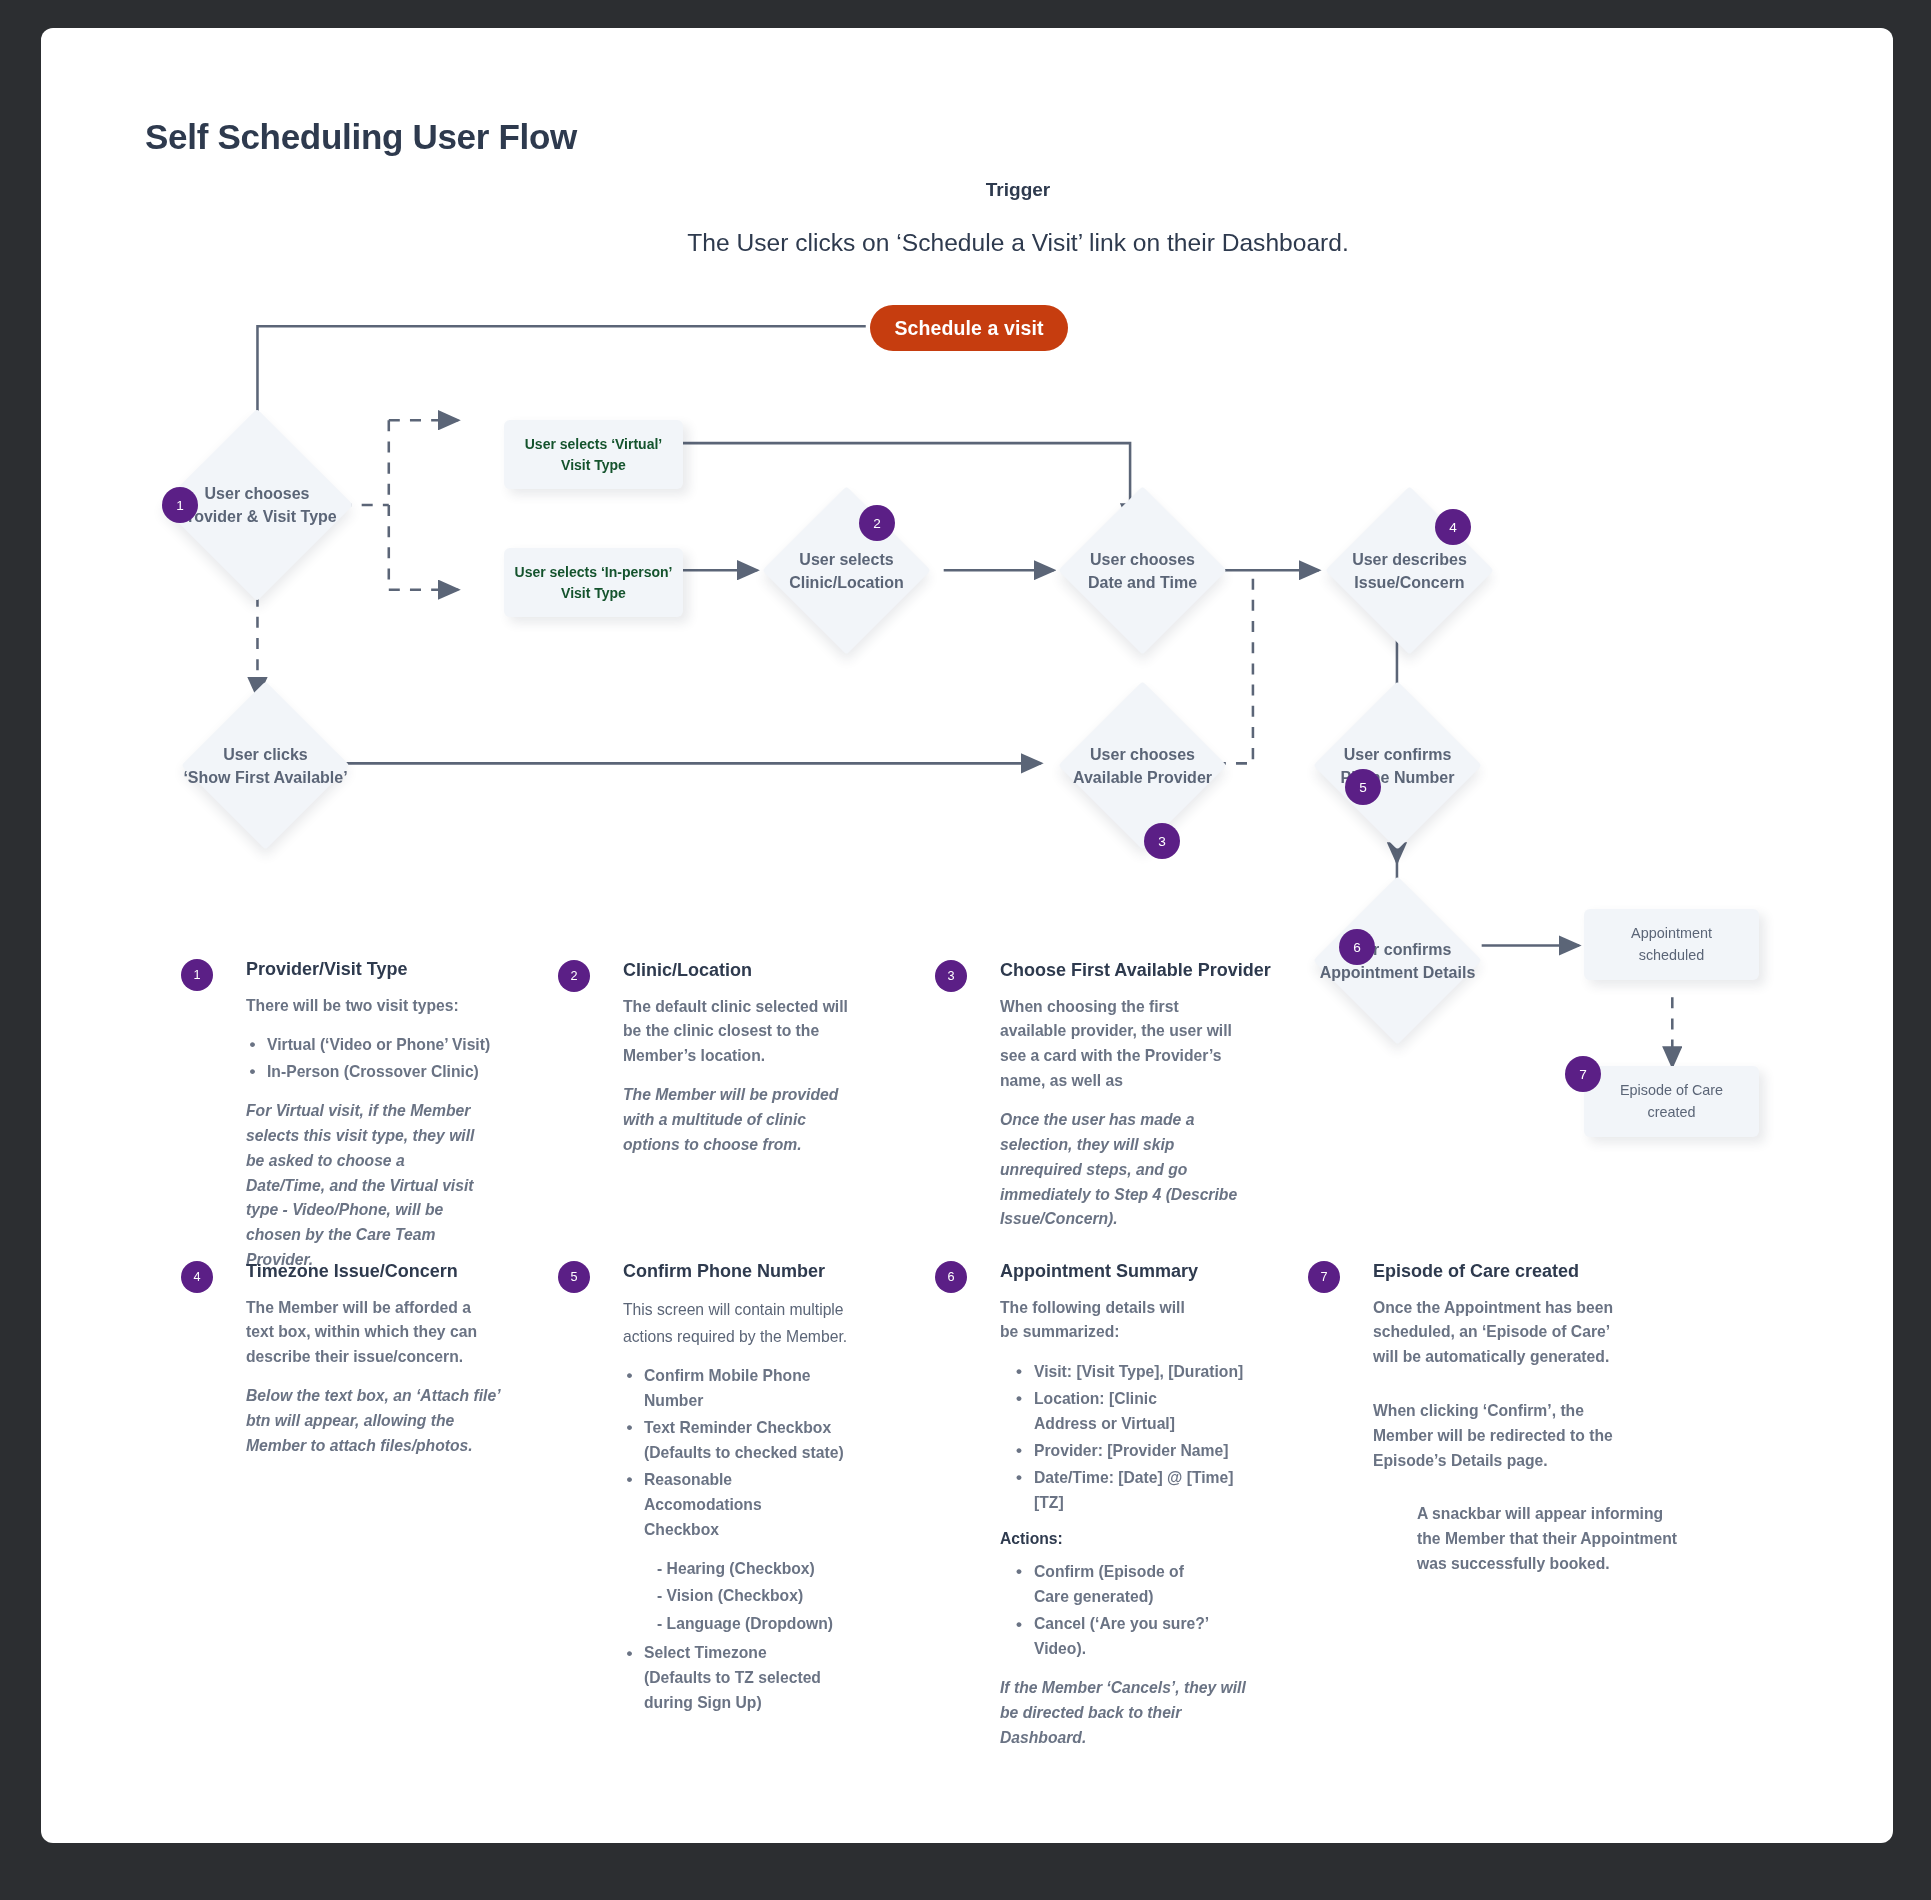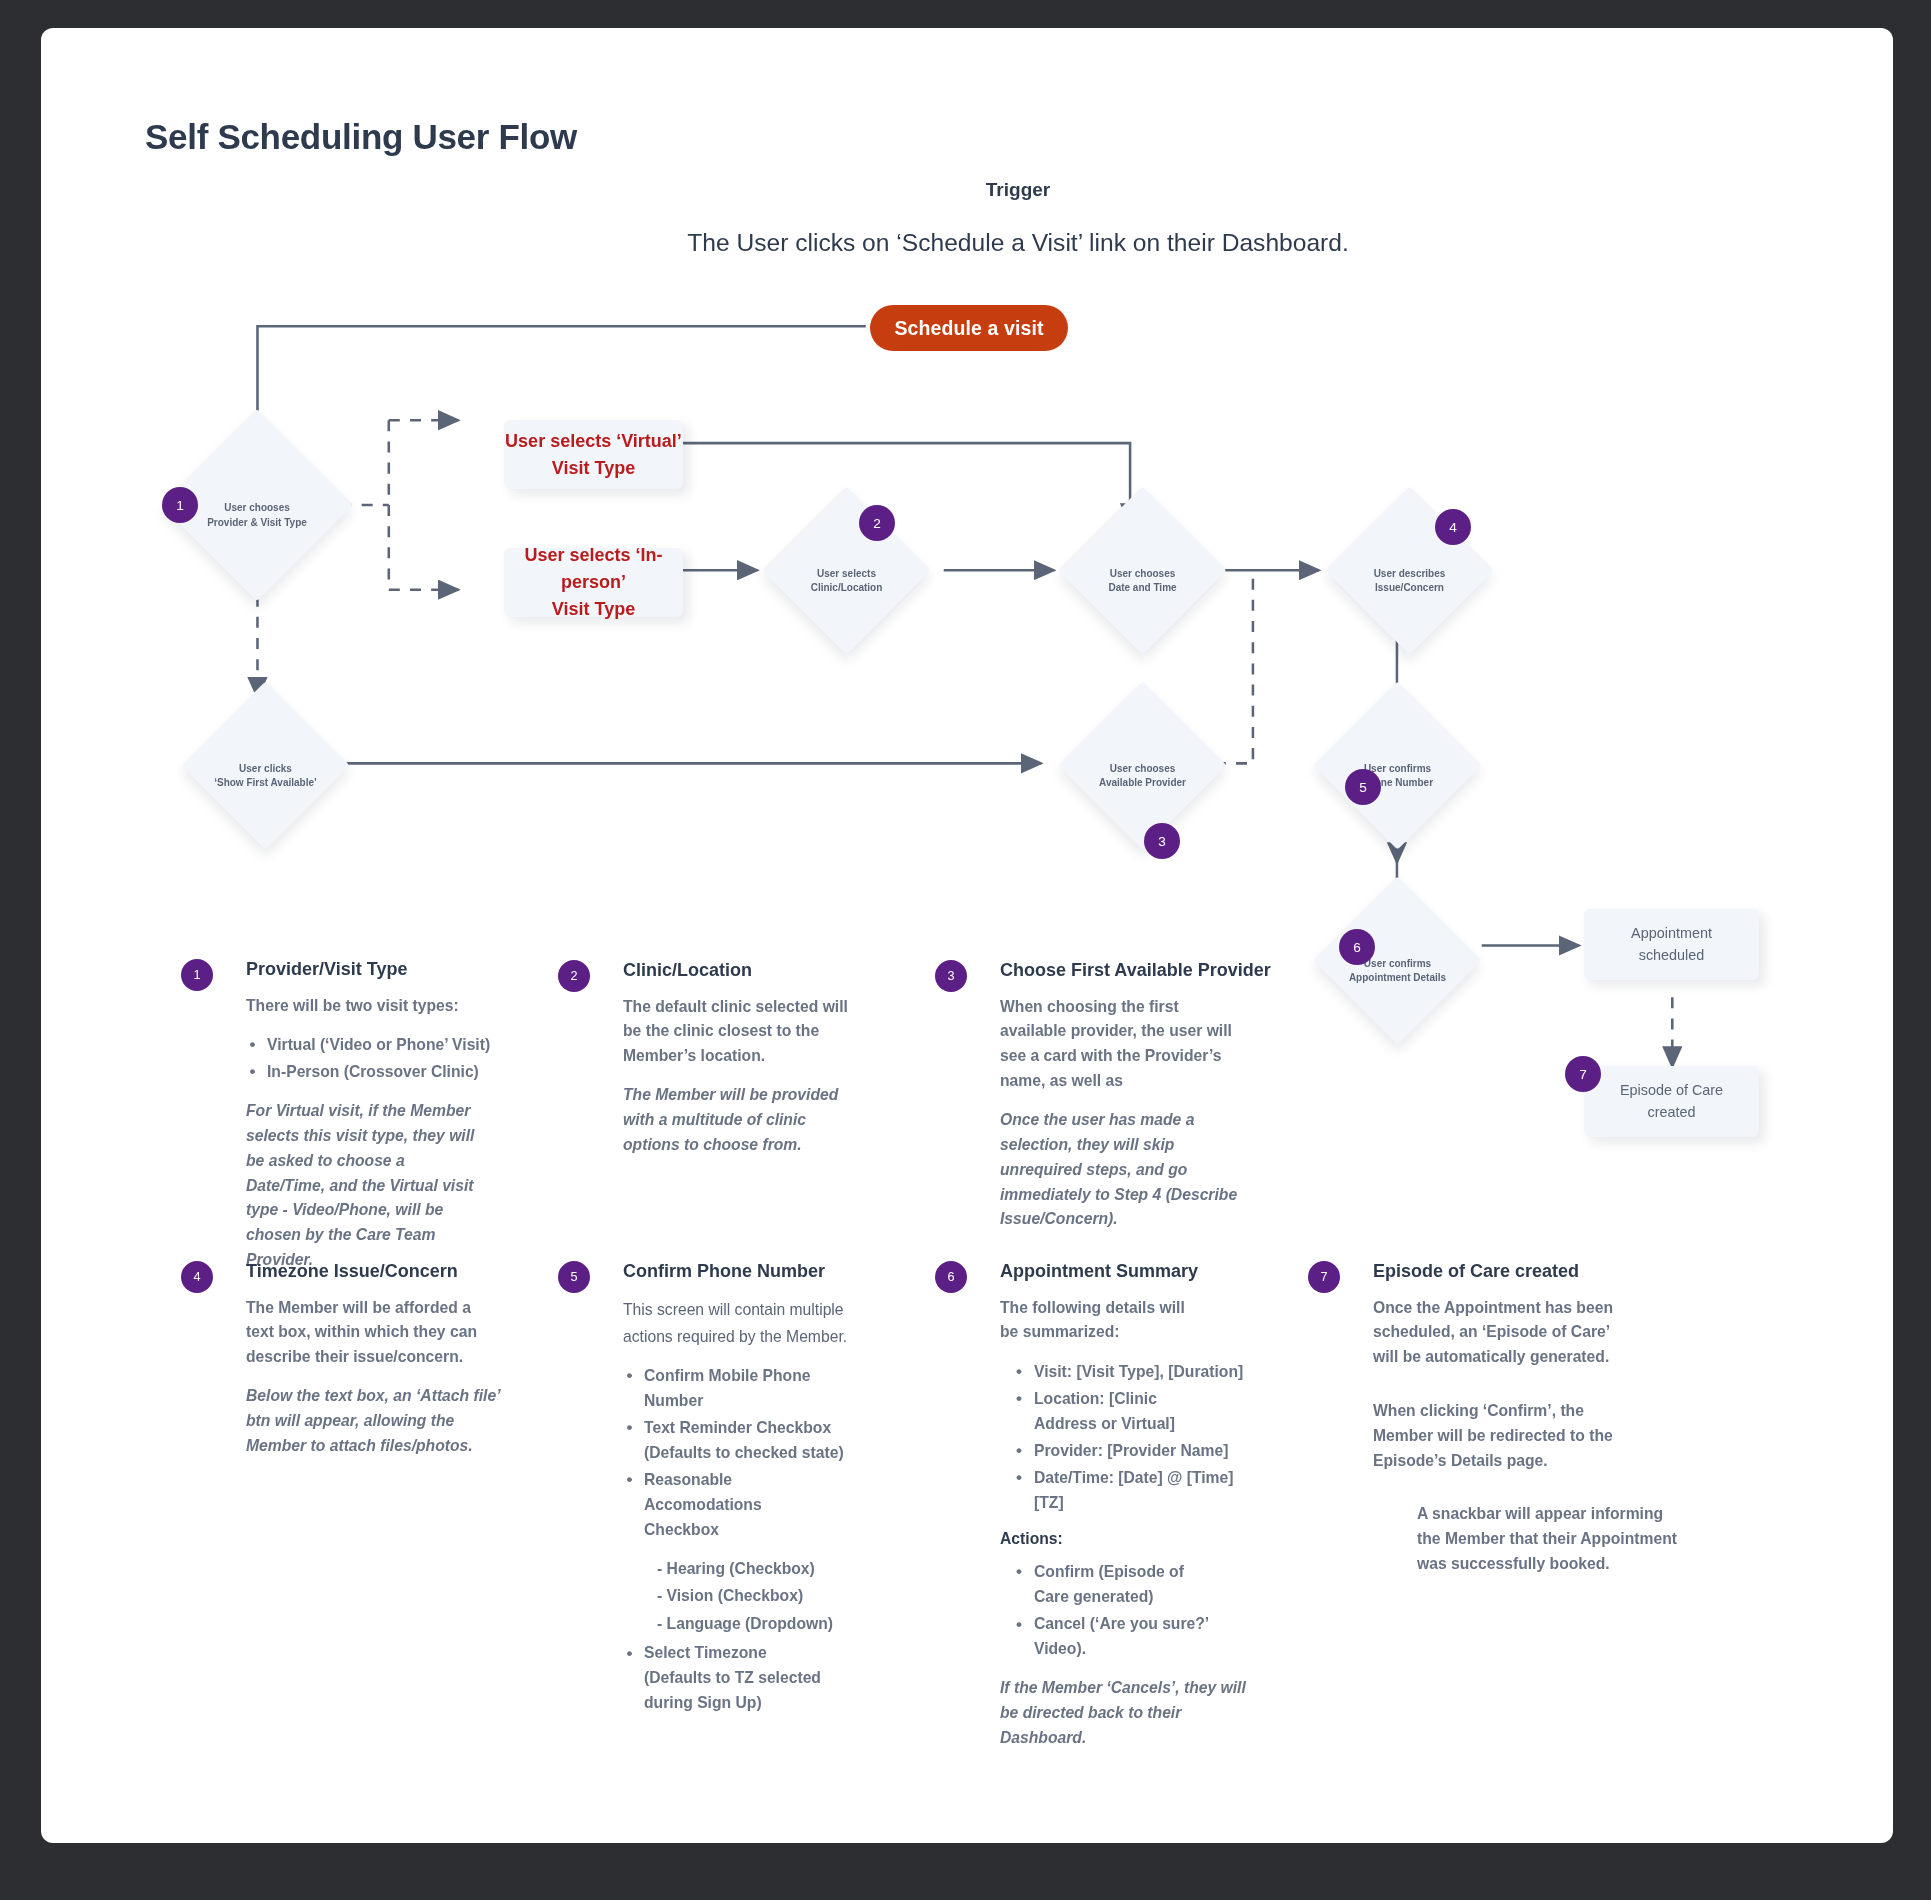--- a/index.html
+++ b/index.html
@@ -44,36 +44,35 @@
     background: #f2f5f9;
     transform: rotate(45deg);
     border-radius: 3.4px;
     box-shadow: 5.1px 5.1px 12px rgba(40,50,70,0.10);
   }
   .diamond-wrap { position: absolute; }
   .diamond-label {
     position: absolute; left: 50%; top: 50%;
     transform: translate(-50%,-50%);
     text-align: center;
-    font-size: 10px; font-weight: 700; color: #5b6577;
+    font-size: 16px; font-weight: 700; color: #5b6577;
     line-height: 1.45; white-space: nowrap;
     pointer-events: none;
-    margin-top: 10px;
   }
 
   .rectbox {
     position: absolute;
     background: #f2f5f9;
     border-radius: 6px;
     box-shadow: 5.1px 5.1px 11px rgba(40,50,70,0.10);
     display: flex; align-items: center; justify-content: center;
     text-align: center;
     line-height: 1.5;
   }
-  .rectbox.bold { font-size: 18px; font-weight: 700; color: #b91c1c; }
+  .rectbox.bold { font-size: 14px; font-weight: 700; color: #14532d; }
   .rectbox.reg  { font-size: 14.4px;  font-weight: 400; color: #5b6577; }
 
   .cta {
     position: absolute;
     background: #c63d0f;
     border-radius: 29px;
     color: #fff; font-size: 19.5px; font-weight: 700;
     display: flex; align-items: center; justify-content: center;
     letter-spacing: 0.1px;
   }

